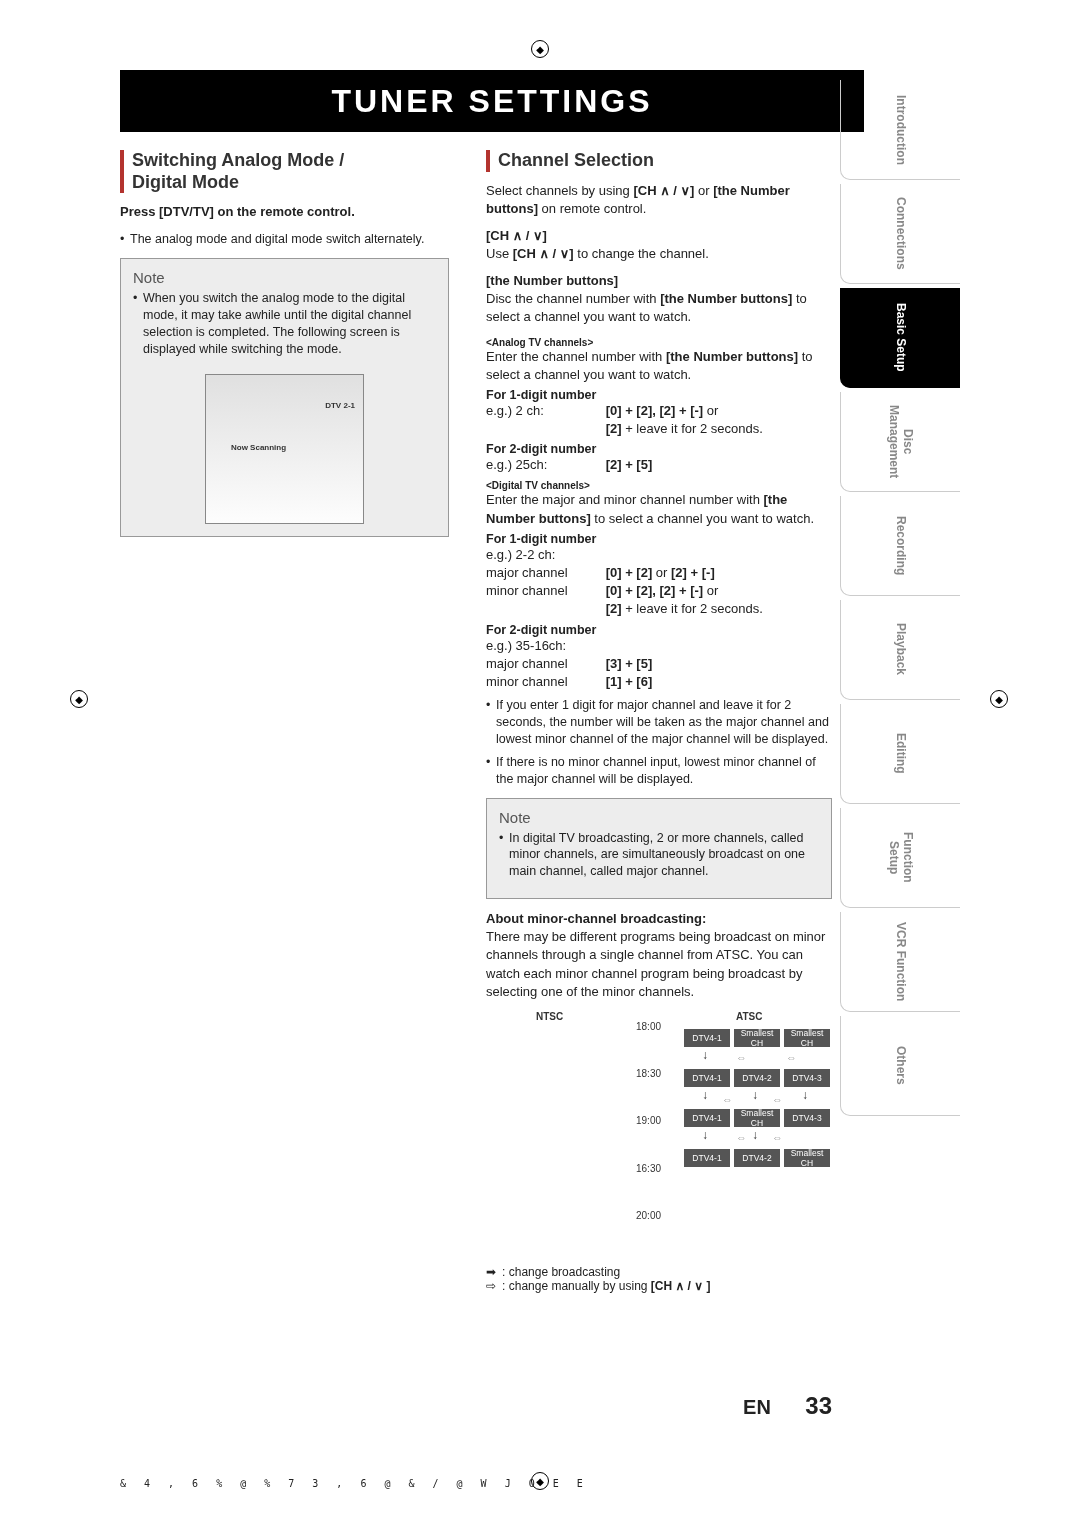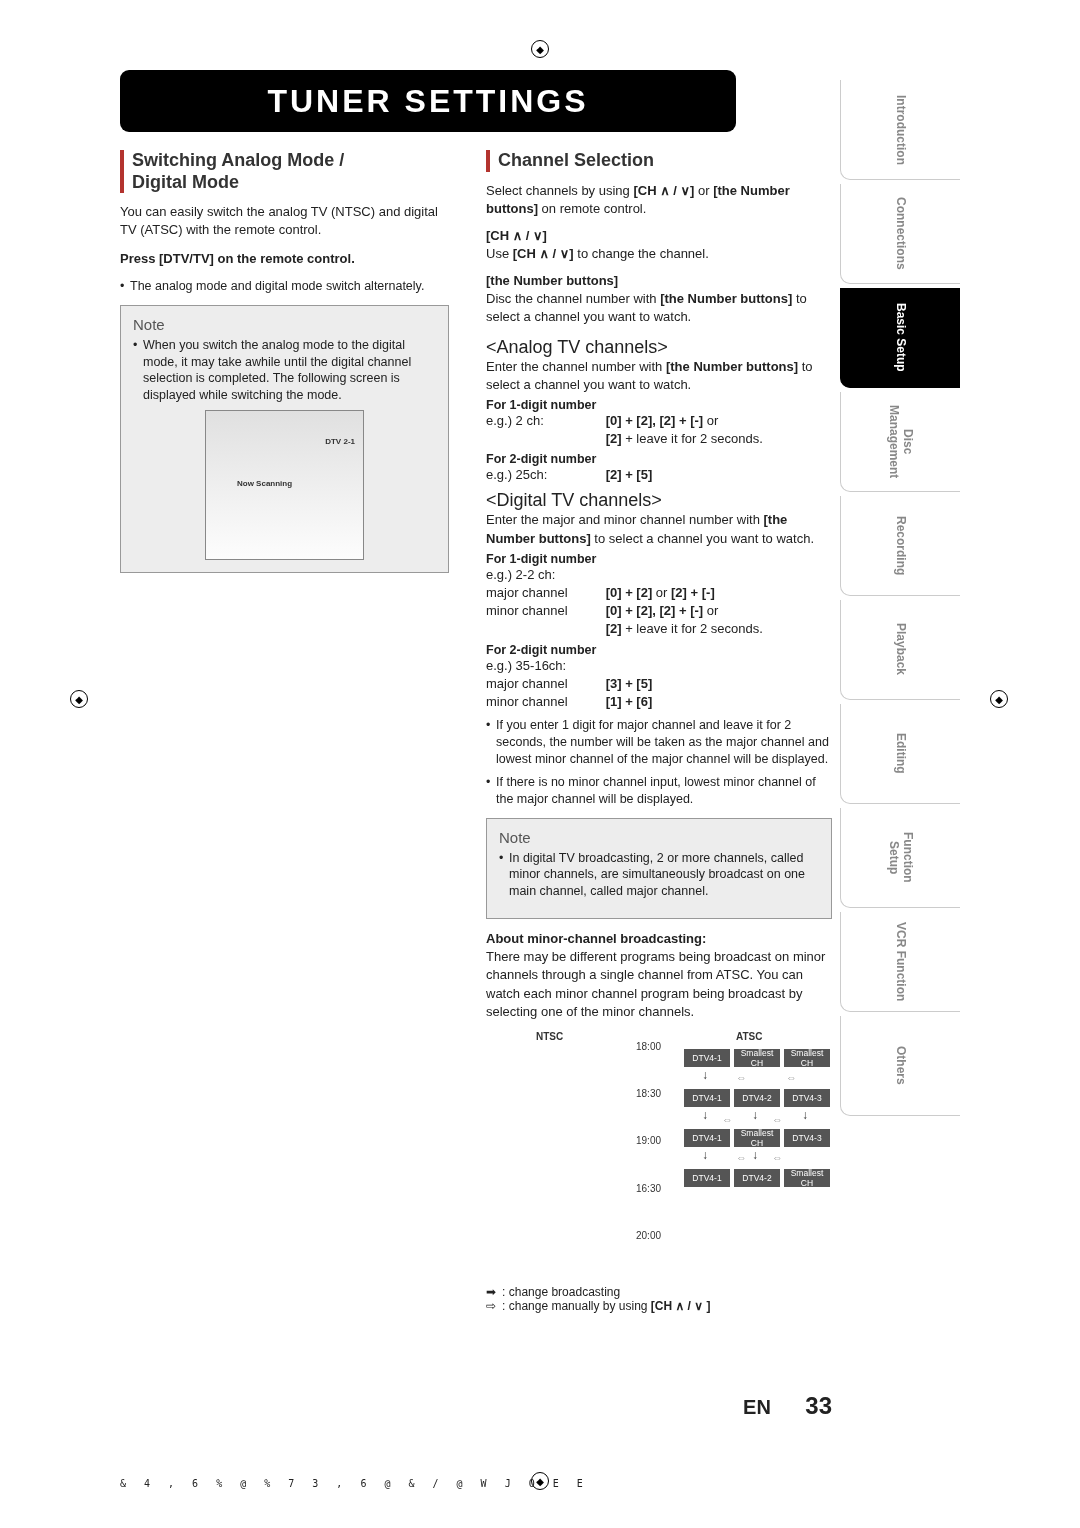--- a/index.html
+++ b/index.html
@@ -25,26 +25,25 @@
   .reg-bottom { top: 1472px; left: 531px; }
 
   .page {
     position: absolute;
     left: 120px; top: 70px;
     width: 840px;
     height: 1380px;
   }
 
   .banner {
-    width: 616px; height: 62px;
+    width: 744px; height: 62px;
     background: #000;
     color: #fff;
     display: flex; align-items: center; justify-content: center;
     margin-bottom: 18px;
-    border-radius: 9px;
   }
   .banner h1 {
     font-size: 32px;
     font-weight: 800;
     letter-spacing: 3px;
   }
 
   .columns {
     display: flex;
     gap: 37px;
@@ -73,32 +72,32 @@
     border: 1px solid #999;
     background: #ededed;
     padding: 10px 12px 12px 12px;
     margin-top: 10px;
   }
   .note-box .note-title { font-size: 15px; color: #555; margin-bottom: 4px; }
   .note-inner-screen {
     width: 159px; height: 150px;
     background: linear-gradient(180deg,#e0e0e0,#fdfdfd);
     border: 1px solid #888;
-    margin: 6px auto 0 auto;
+    margin: 16px auto 0 auto;
     position: relative;
     font-size: 8px; font-weight: 700; color: #333;
   }
   .note-inner-screen .dtv { position: absolute; right: 8px; top: 26px; }
-  .note-inner-screen .scan { position: absolute; left: 31px; top: 68px; }
+  .note-inner-screen .scan { position: absolute; left: 25px; top: 68px; }
 
   .kv { font-size: 13px; line-height: 1.4; }
   .kv .label { display: inline-block; width: 116px; }
   .subhead { font-size: 13px; font-weight: 700; margin-top: 6px; margin-bottom: 2px; }
   .subhead-sm { font-size: 12.5px; font-weight: 700; margin-top: 4px; }
-  .anglebold { font-size: 18px; font-weight: 400; margin-top: 6px; }
+  .anglebold { font-size: 10px; font-weight: 700; margin-top: 6px; }
 
   
   .tabs {
     position: absolute;
     left: 720px; top: 10px;
     width: 120px;
     display: flex; flex-direction: column;
   }
   .tab {
     writing-mode: vertical-rl;
@@ -189,21 +188,20 @@
     <h1>TUNER SETTINGS</h1>
   </div>
 
   <div class="columns">
 
     <div class="col">
       <div class="section-heading">
         <div>Switching Analog Mode /</div>
         <div>Digital Mode</div>
       </div>
-      <p class="body">You can easily switch the analog TV (NTSC) and digital TV (ATSC) with the remote control.</p>
       <p class="body bold">Press [DTV/TV] on the remote control.</p>
       <p class="bullet">The analog mode and digital mode switch alternately.</p>
 
       <div class="note-box">
         <div class="note-title">Note</div>
         <p class="bullet">When you switch the analog mode to the digital mode, it may take awhile until the digital channel selection is completed. The following screen is displayed while switching the mode.</p>
         <div class="note-inner-screen">
           <span class="dtv">DTV 2-1</span>
           <span class="scan">Now Scanning</span>
         </div>

